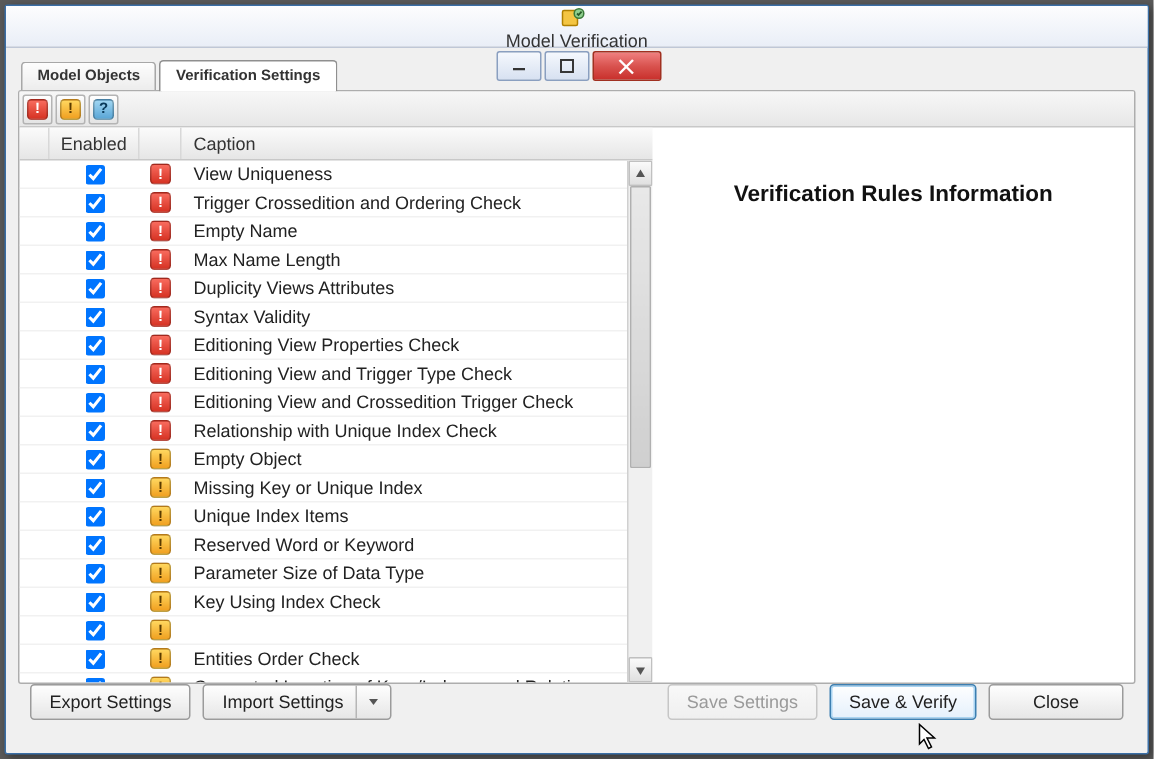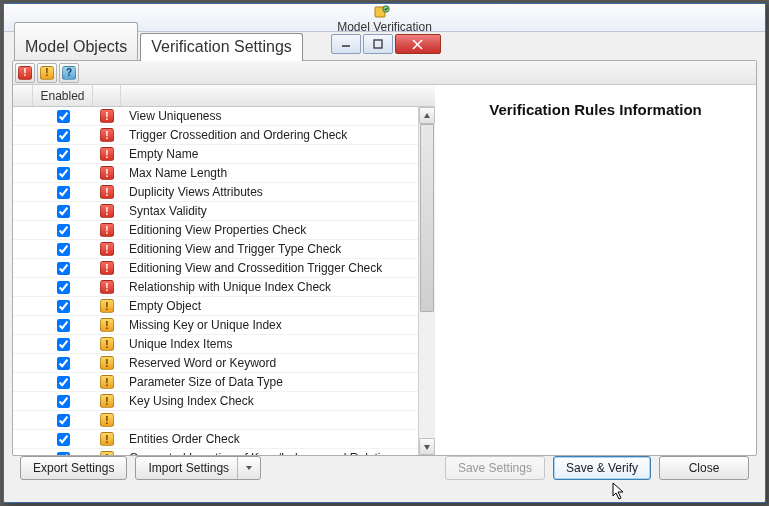--- a/index.html
+++ b/index.html
@@ -35,25 +35,26 @@
     display:flex; align-items:center; justify-content:center;
     color:#333; font-size:11px;
   }
   .win-btn.close { width: 46px; background: linear-gradient(#f08080,#d9534f,#c9302c); border-color:#a03020; color:#fff;}
   .win-btn svg { display:block; }
 
   .client { flex:1; padding: 6px 8px 8px 8px; display:flex; flex-direction:column; }
 
   .tabs { display:flex; align-items:flex-end; height: 22px; margin-left: 2px; }
   .tab {
-    padding: 15px 10px 4px; font-size: 16px;
+    padding: 3px 10px 4px; font-size: 10px;
     border: 1px solid #a7a7a7; border-bottom: none;
     background: linear-gradient(#fdfdfd,#ececec);
     border-radius: 3px 3px 0 0; margin-right: 2px;
     color:#333;
+    font-weight:bold;
   }
   .tab.active {
     background: #fff; border-color:#8f8f8f;
     position: relative; top: 1px; z-index: 2;
     padding-top:4px; padding-bottom:5px;
   }
 
   .panel {
     flex:1; border:1px solid #adadad; border-radius: 2px;
     background: #fff; display:flex; flex-direction:column;
@@ -107,21 +108,21 @@
     background:#f0f0f0; border-left:1px solid #d0d0d0;
     display:flex; flex-direction:column;
   }
   .vscroll .arrow { height:17px; background:linear-gradient(#fafafa,#e0e0e0); border:1px solid #c0c0c0; border-radius:1px; margin:0; display:flex; align-items:center; justify-content:center;}
   .vscroll .track { flex:1; position:relative; }
   .vscroll .thumb { position:absolute; left:1px; right:1px; top:0; height:60%; background:linear-gradient(#e8e8e8,#cfcfcf); border:1px solid #b0b0b0; border-radius:1px;}
 
   .info-panel {
     flex:1; padding: 16px 10px; overflow:hidden;
   }
-  .info-title { font-weight:bold; font-size:15px; color:#111; text-align:center; margin-top: 0; }
+  .info-title { font-weight:bold; font-size:15px; color:#111; text-align:center; margin-top: 20px; }
 
   .footer {
     height: 38px; display:flex; padding: 0 8px; gap:8px;
   }
   .btn {
     height: 24px; padding: 0 12px; border:1px solid #9b9b9b; border-radius:3px;
     background: linear-gradient(#fefefe,#e6e6e6); color:#222; font-size:12px;
     display:inline-flex; align-items:center; justify-content:center;
     min-width: 90px;
   }
@@ -198,20 +199,21 @@
           <span class="sev-badge sev-info">?</span>
         </div>
       </div>
 
       <div class="content-row">
         <div class="grid-wrap">
           <div class="grid-header">
             <div class="col-blank"></div>
             <div class="col-enabled">Enabled</div>
             <div class="col-icon"></div>
+            <div class="col-caption">Caption</div>
           </div>
           <div class="grid-body">
             <div class="rows" id="rows-container">
                 <div class="row">
                   <div class="cb-cell"></div>
                   <div class="en-cell">
                     <input type="checkbox" class="rule-check" checked="" style="">
                   </div>
                   <div class="ic-cell">
                     <span class="sev-badge sev-error">!</span>

